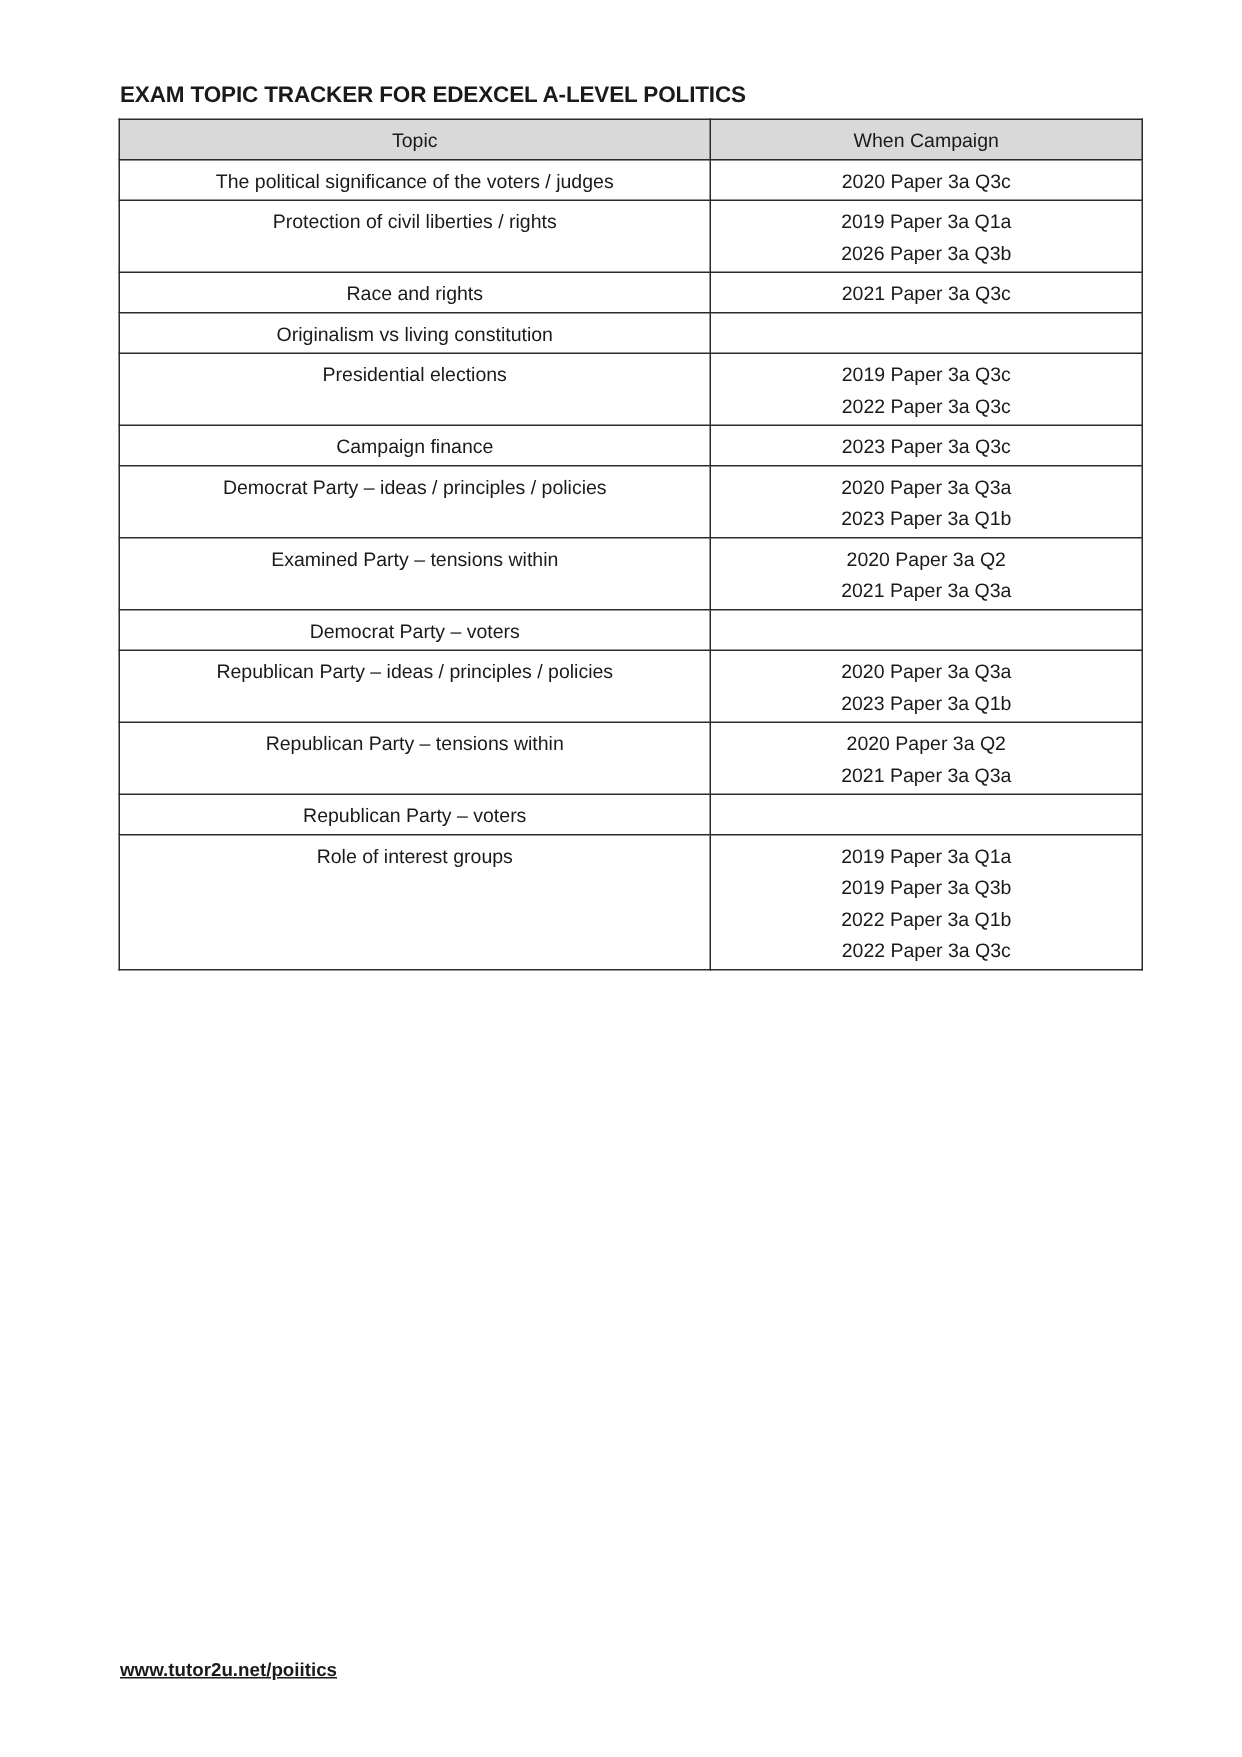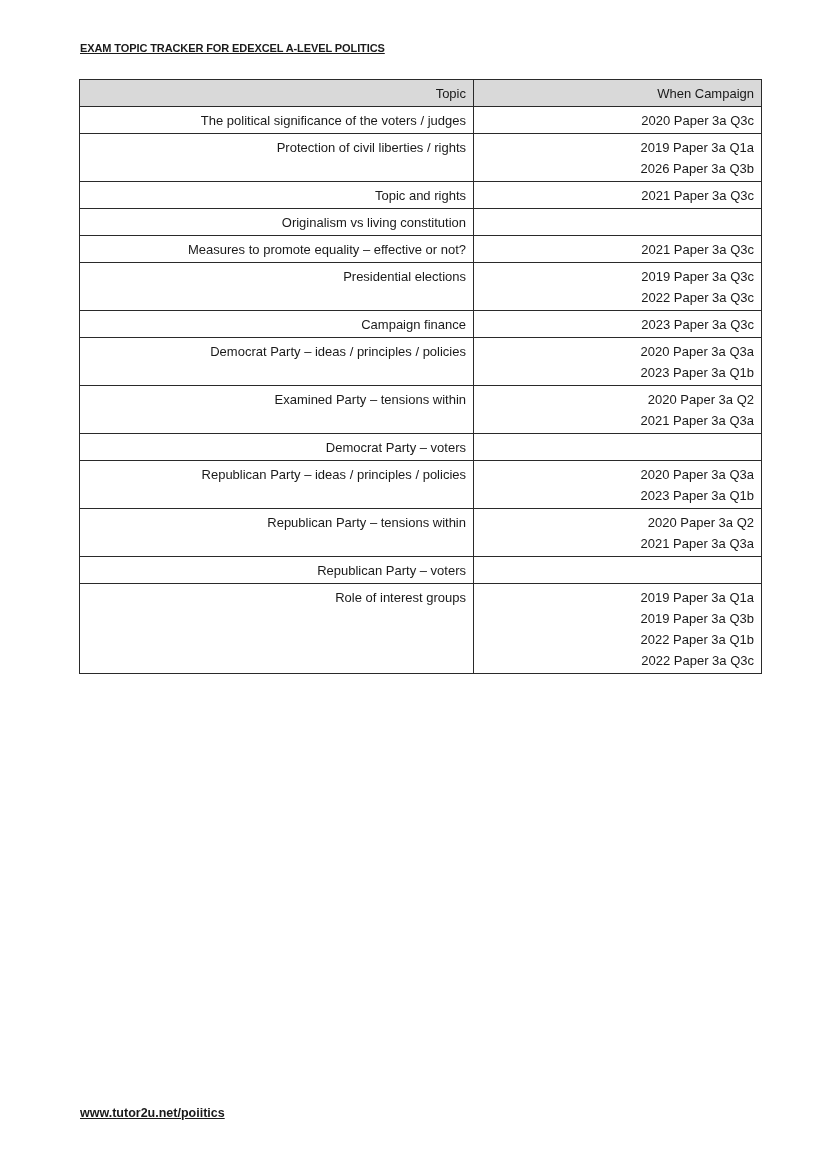--- a/index.html
+++ b/index.html
@@ -11,40 +11,39 @@
       width: 828px;
       height: 1171px;
       position: relative;
       font-family: "Liberation Sans", sans-serif;
       color: #1a1a1a;
       overflow: hidden;
     }
     .title {
       position: absolute;
       left: 80px;
-      top: 42px;
-      font-size: 11px;
+      top: 55px;
+      font-size: 15px;
       font-weight: bold;
       letter-spacing: -0.1px;
-      text-decoration: underline;
     }
     table.tracker {
       position: absolute;
       left: 79px;
       top: 79px;
       width: 682px;
       border-collapse: collapse;
       font-size: 13px;
       table-layout: fixed;
     }
     table.tracker th, table.tracker td {
       border: 1px solid #2a2a2a;
       padding: 3px 7px 2px 7px;
       vertical-align: top;
-      text-align: right;
+      text-align: center;
       font-weight: normal;
       line-height: 21px;
     }
     table.tracker th {
       background: #d9d9d9;
       height: 21px;
     }
     col.c1 { width: 394px; }
     col.c2 { width: 288px; }
     .exam-line {
@@ -84,34 +83,28 @@
         </td>
       </tr>
       <tr>
         <td>Protection of civil liberties / rights</td>
         <td>
           <span class="exam-line">2019 Paper 3a Q1a</span>
           <span class="exam-line">2026 Paper 3a Q3b</span>
         </td>
       </tr>
       <tr>
-        <td>Topic and rights</td>
+        <td>Race and rights</td>
         <td>
           <span class="exam-line">2021 Paper 3a Q3c</span>
         </td>
       </tr>
       <tr>
         <td>Originalism vs living constitution</td>
         <td></td>
-      </tr>
-      <tr>
-        <td>Measures to promote equality – effective or not?</td>
-        <td>
-          <span class="exam-line">2021 Paper 3a Q3c</span>
-        </td>
       </tr>
       <tr>
         <td>Presidential elections</td>
         <td>
           <span class="exam-line">2019 Paper 3a Q3c</span>
           <span class="exam-line">2022 Paper 3a Q3c</span>
         </td>
       </tr>
       <tr>
         <td>Campaign finance</td>

